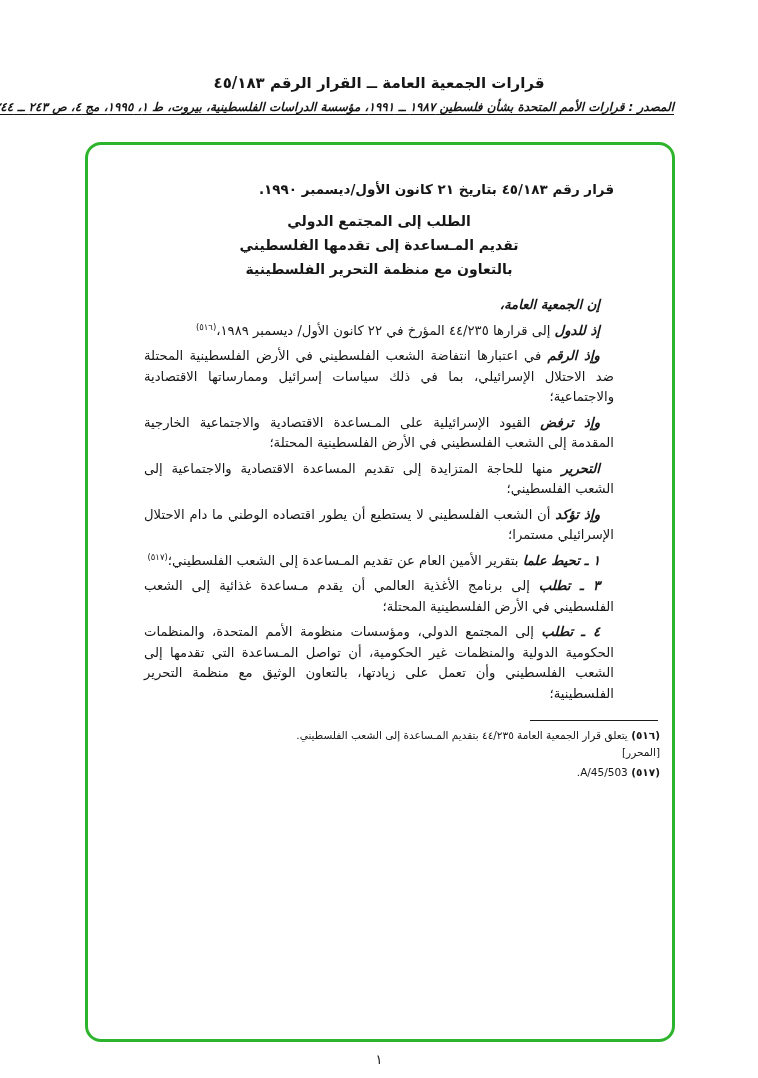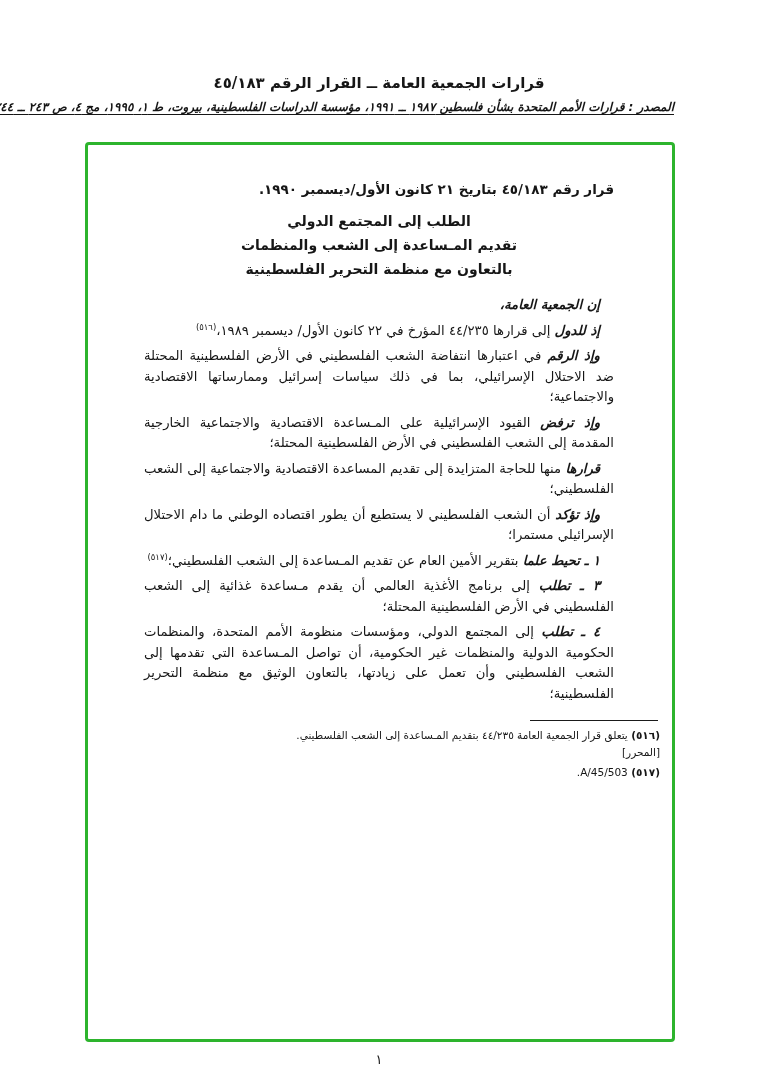--- a/index.html
+++ b/index.html
@@ -39,21 +39,21 @@
     font-style: italic;
   }
   .content-frame {
     position: absolute;
     top: 142px;
     left: 85px;
     width: 590px;
     height: 900px;
     box-sizing: border-box;
     border: 3px solid #2db42d;
-    border-radius: 4px;
+    border-radius: 16px;
     background: #ffffff;
     padding: 36px 58px 0 56px;
     direction: rtl;
   }
   .res-title-line {
     font-size: 13.5px;
     font-weight: bold;
     margin: 0 0 12px 0;
     text-align: right;
   }
@@ -115,30 +115,30 @@
   <h1 class="doc-title">قرارات الجمعية العامة ــ القرار الرقم ٤٥/١٨٣</h1>
   <div class="doc-source">المصدر : قرارات الأمم المتحدة بشأن فلسطين ١٩٨٧ ــ ١٩٩١، مؤسسة الدراسات الفلسطينية، بيروت، ط ١، ١٩٩٥، مج ٤، ص ٢٤٣ ــ ٢٤٤.</div>
 </div>
 
 <div class="content-frame">
 
   <p class="res-title-line">قرار رقم ٤٥/١٨٣ بتاريخ ٢١ كانون الأول/ديسمبر ١٩٩٠.</p>
 
   <div class="res-subtitles">
     <div>الطلب إلى المجتمع الدولي</div>
-    <div>تقديم المـساعدة إلى الشعب والمنظمات</div>
+    <div>تقديم المـساعدة إلى تقدمها الفلسطيني</div>
     <div>بالتعاون مع منظمة التحرير الفلسطينية</div>
   </div>
 
   <div class="res-body">
     <p class="para"><span class="lead">إن الجمعية العامة،</span><span></span><sup class="ref"></sup></p>
     <p class="para"><span class="lead">إذ للدول</span><span> إلى قرارها ٤٤/٢٣٥ المؤرخ في ٢٢ كانون الأول/ ديسمبر ١٩٨٩،</span><sup class="ref">(٥١٦)</sup></p>
     <p class="para"><span class="lead">وإذ الرقم</span><span> في اعتبارها انتفاضة الشعب الفلسطيني في الأرض الفلسطينية المحتلة ضد الاحتلال الإسرائيلي، بما في ذلك سياسات إسرائيل وممارساتها الاقتصادية والاجتماعية؛</span><sup class="ref"></sup></p>
     <p class="para"><span class="lead">وإذ ترفض</span><span> القيود الإسرائيلية على المـساعدة الاقتصادية والاجتماعية الخارجية المقدمة إلى الشعب الفلسطيني في الأرض الفلسطينية المحتلة؛</span><sup class="ref"></sup></p>
-    <p class="para"><span class="lead">قرارها</span><span> منها للحاجة المتزايدة إلى تقديم المساعدة الاقتصادية والاجتماعية إلى الشعب الفلسطيني؛</span><sup class="ref"></sup></p>
+    <p class="para"><span class="lead">التحرير</span><span> منها للحاجة المتزايدة إلى تقديم المساعدة الاقتصادية والاجتماعية إلى الشعب الفلسطيني؛</span><sup class="ref"></sup></p>
     <p class="para"><span class="lead">وإذ تؤكد</span><span> أن الشعب الفلسطيني لا يستطيع أن يطور اقتصاده الوطني ما دام الاحتلال الإسرائيلي مستمرا؛</span><sup class="ref"></sup></p>
     <p class="para"><span class="lead">١ ـ تحيط علما</span><span> بتقرير الأمين العام عن تقديم المـساعدة إلى الشعب الفلسطيني؛</span><sup class="ref">(٥١٧)</sup></p>
     <p class="para"><span class="lead">٣ ـ تطلب</span><span> إلى برنامج الأغذية العالمي أن يقدم مـساعدة غذائية إلى الشعب الفلسطيني في الأرض الفلسطينية المحتلة؛</span><sup class="ref"></sup></p>
     <p class="para"><span class="lead">٤ ـ تطلب</span><span> إلى المجتمع الدولي، ومؤسسات منظومة الأمم المتحدة، والمنظمات الحكومية الدولية والمنظمات غير الحكومية، أن تواصل المـساعدة التي تقدمها إلى الشعب الفلسطيني وأن تعمل على زيادتها، بالتعاون الوثيق مع منظمة التحرير الفلسطينية؛</span><sup class="ref"></sup></p>
   </div>
 
   <div class="footnotes">
     <div class="fn-rule"></div>
     <p class="fn"><span class="fn-marker">(٥١٦)</span> <span>يتعلق قرار الجمعية العامة ٤٤/٢٣٥ بتقديم المـساعدة إلى الشعب الفلسطيني. [المحرر]</span></p>
     <p class="fn"><span class="fn-marker">(٥١٧)</span> <span>A/45/503.</span></p>

